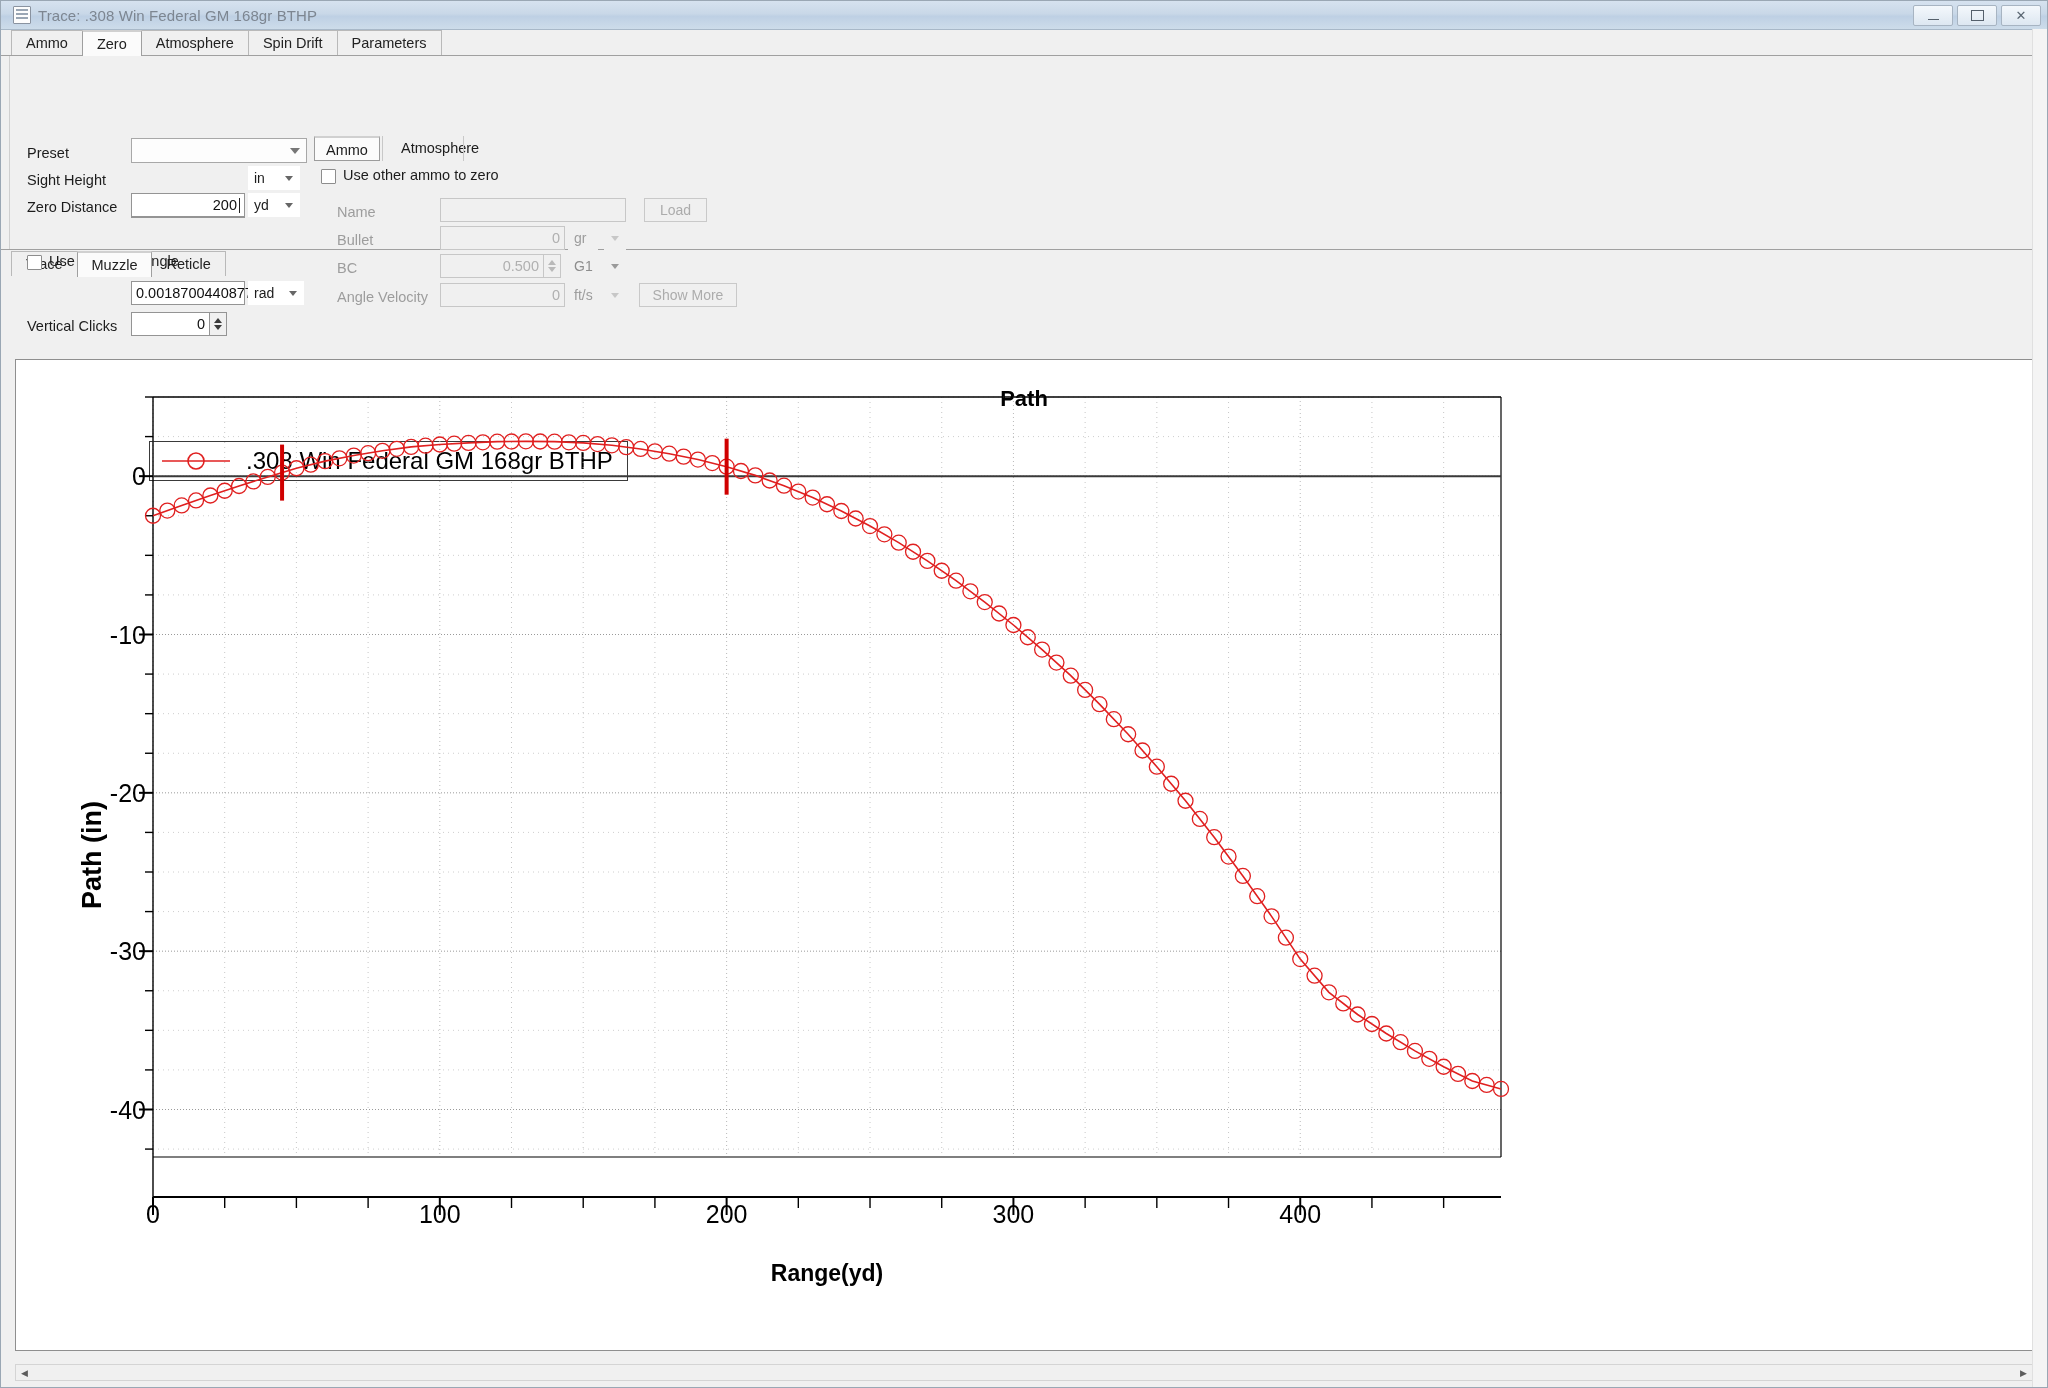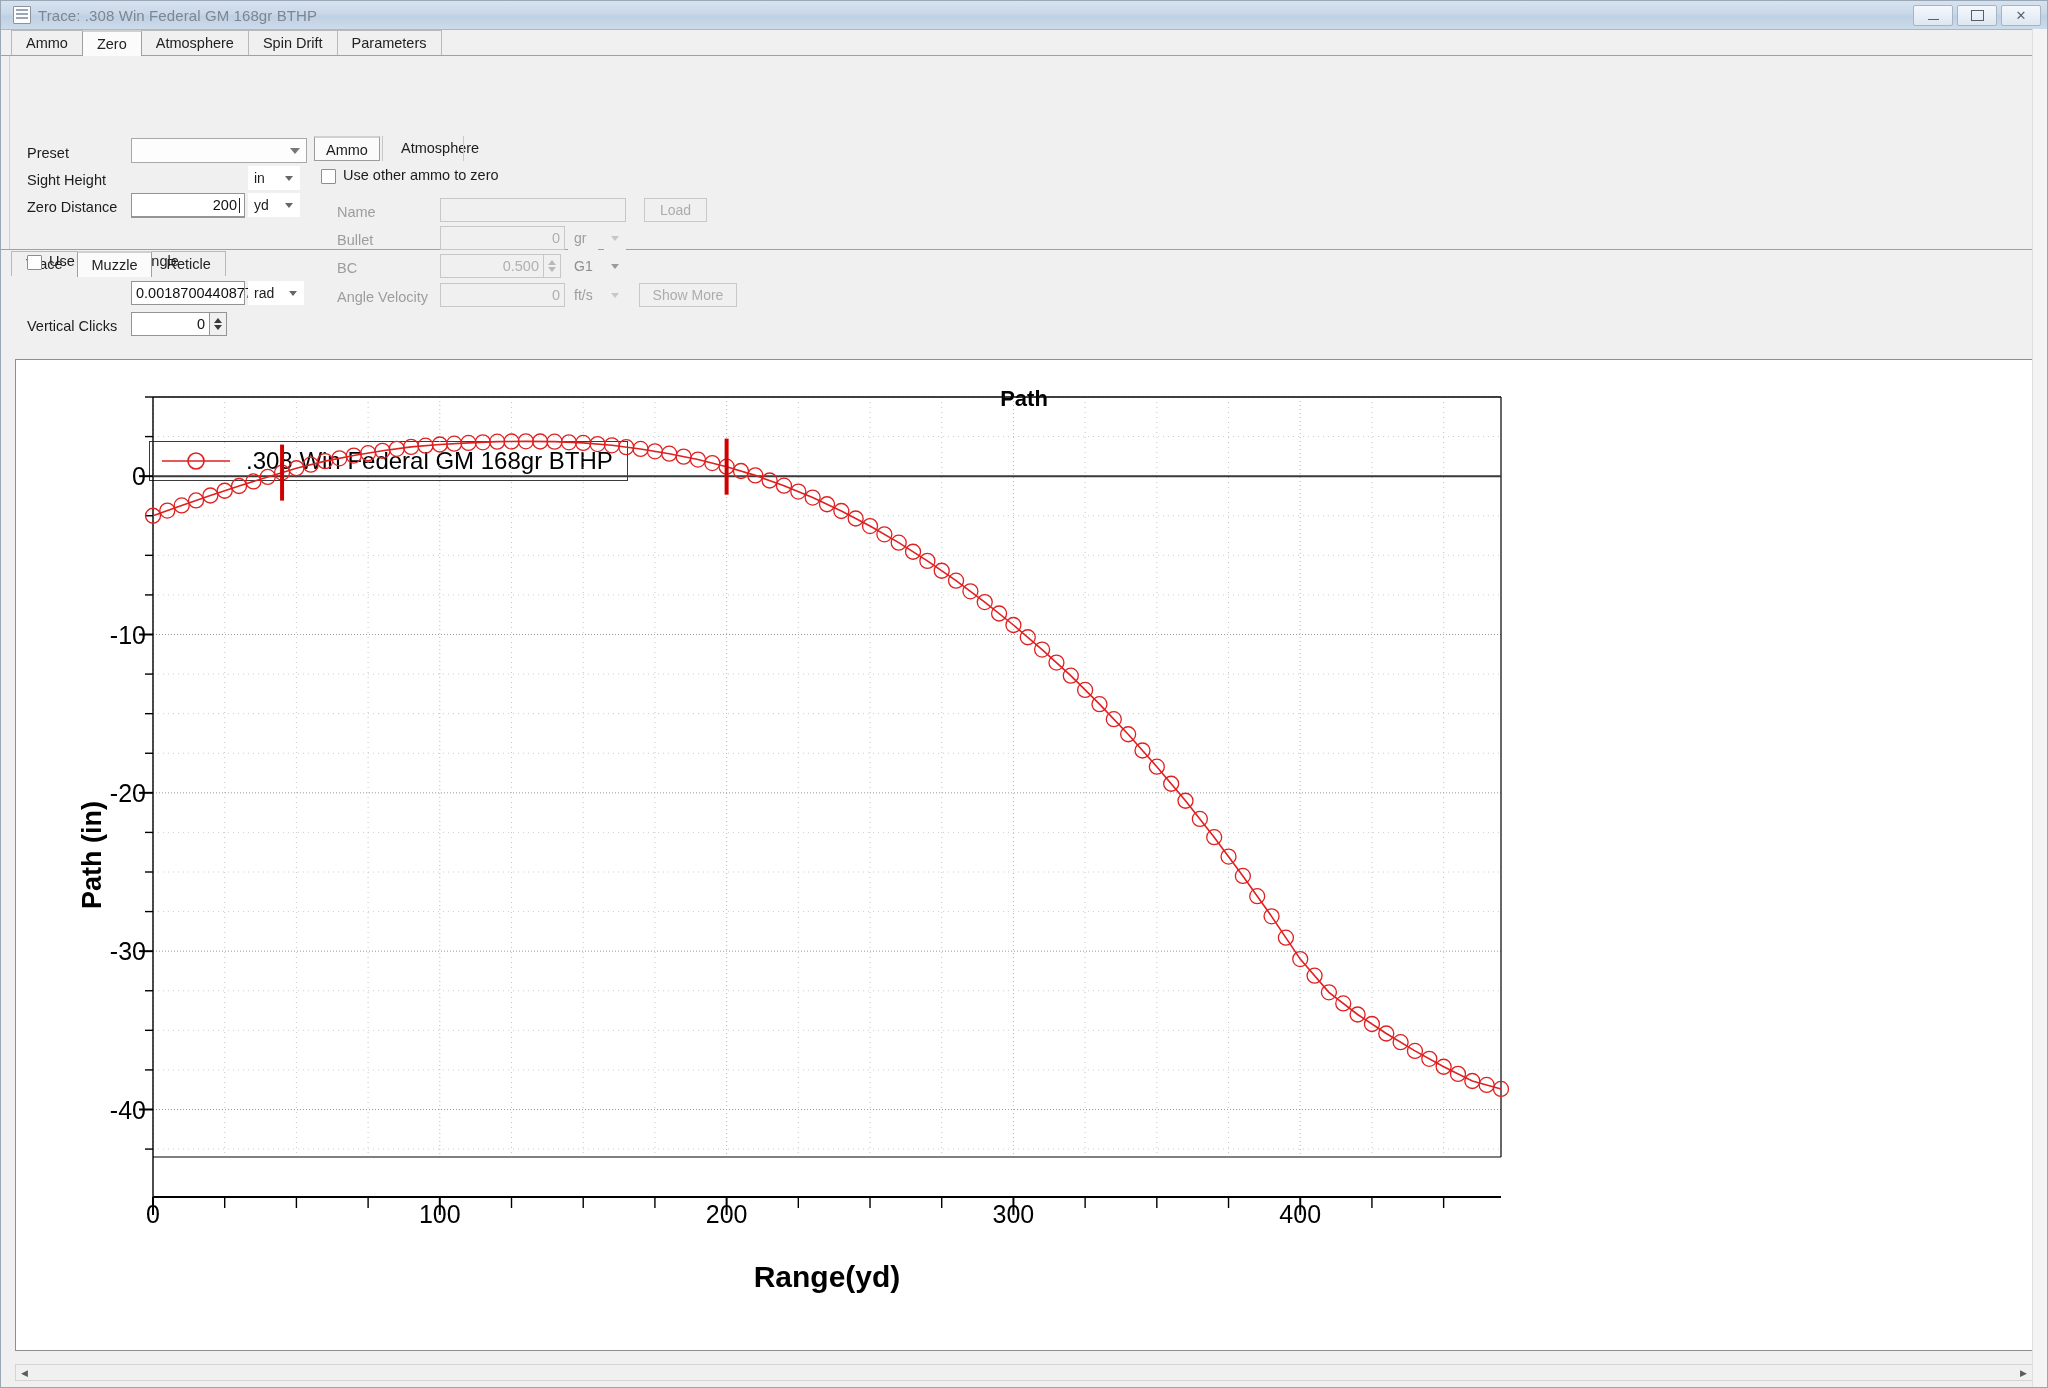--- a/index.html
+++ b/index.html
@@ -187,21 +187,21 @@
   .legend-label{font-size:24px;color:#000;white-space:nowrap;}
   .ylabel{
     position:absolute;
     left:22px;top:50%;
     transform:translateY(-50%) rotate(-90deg);
     transform-origin:center;
     font-size:27px;font-weight:bold;color:#000;white-space:nowrap;
   }
   .xlabel{
     position:absolute;width:100%;text-align:center;
-    font-size:30px;font-weight:bold;color:#000;
+    font-size:23px;font-weight:bold;color:#000;
   }
   .ytick{
     position:absolute;text-align:right;font-size:25px;color:#000;
     transform:translateY(-50%);
   }
   .xtick{
     position:absolute;text-align:center;font-size:25px;color:#000;
     transform:translateX(-50%);
   }
 

